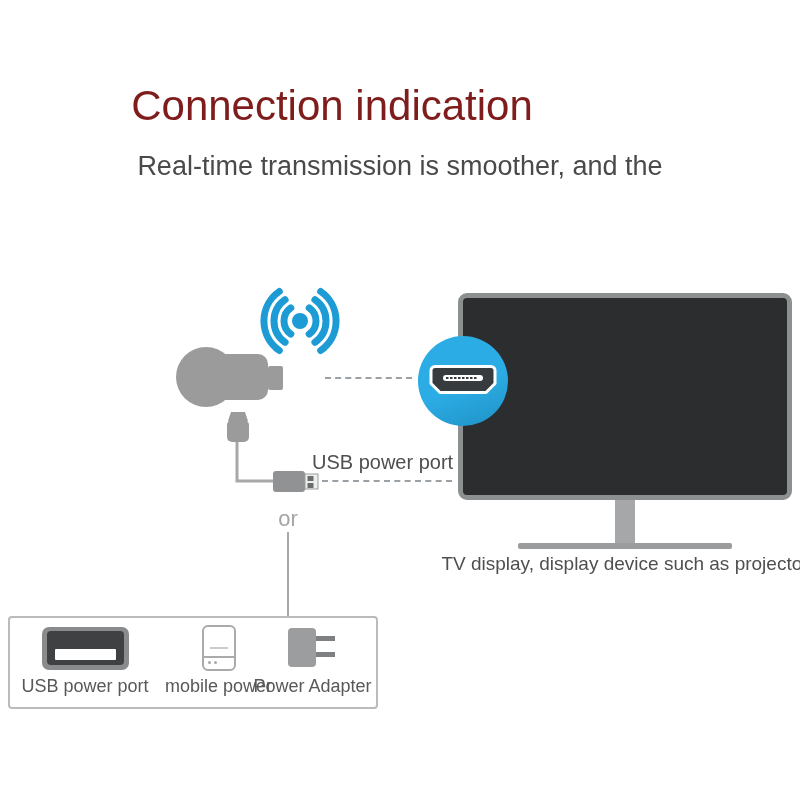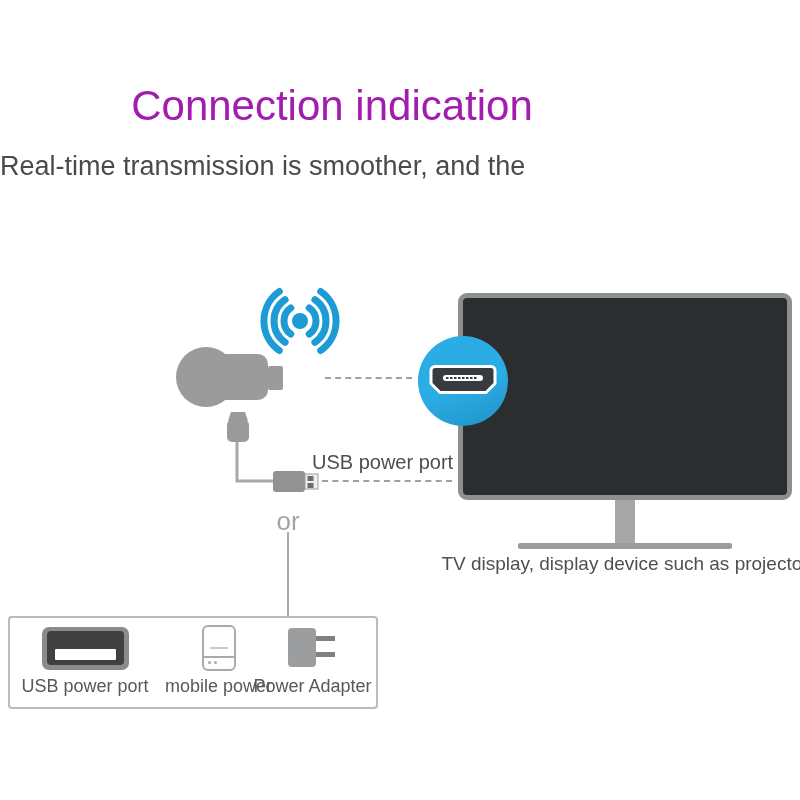--- a/index.html
+++ b/index.html
@@ -5,24 +5,24 @@
   html,body{margin:0;padding:0;background:#ffffff;}
   .canvas{
     position:relative;width:800px;height:800px;background:#ffffff;overflow:hidden;
     font-family:"Liberation Sans","DejaVu Sans",sans-serif;
   }
   .abs{position:absolute;}
 
   
   .title{
     left:0;top:82px;width:664px;text-align:center;
-    font-size:42px;font-weight:400;color:#a21caf;letter-spacing:0px;
+    font-size:42px;font-weight:400;color:#7f1d1d;letter-spacing:0px;
   }
   .subtitle{
-    left:0;top:150px;width:800px;
+    left:0;top:150px;width:800px;text-align:center;
     font-size:27px;line-height:33px;color:#4a4a4a;font-weight:400;
   }
 
   
   .dash-line{border-top:2px dashed #9aa0a3;height:0;}
   .dash1{left:325px;top:377px;width:87px;}
   .dash2{left:322px;top:480px;width:130px;}
 
   
   .tv-screen{
@@ -43,21 +43,21 @@
     background:linear-gradient(160deg,#2cace4 55%,#1e92c6 100%);
     display:flex;align-items:center;justify-content:center;
   }
 
   
   .usb-callout{
     left:312px;top:451px;font-size:20px;color:#4f4f4f;white-space:nowrap;
   }
   .or-label{
     left:258px;top:506px;width:60px;text-align:center;
-    font-size:26px;color:#a3a5a6;
+    font-size:22px;color:#a3a5a6;
   }
   .vline{left:287px;top:532px;width:2px;height:84px;background:#a8a8a8;}
 
   
   .power-box{
     left:8px;top:616px;width:370px;height:93px;
     border:2px solid #b9bbbc;border-radius:4px;background:#ffffff;
     box-sizing:border-box;
   }
   .power-item{top:624px;height:80px;display:flex;flex-direction:column;

